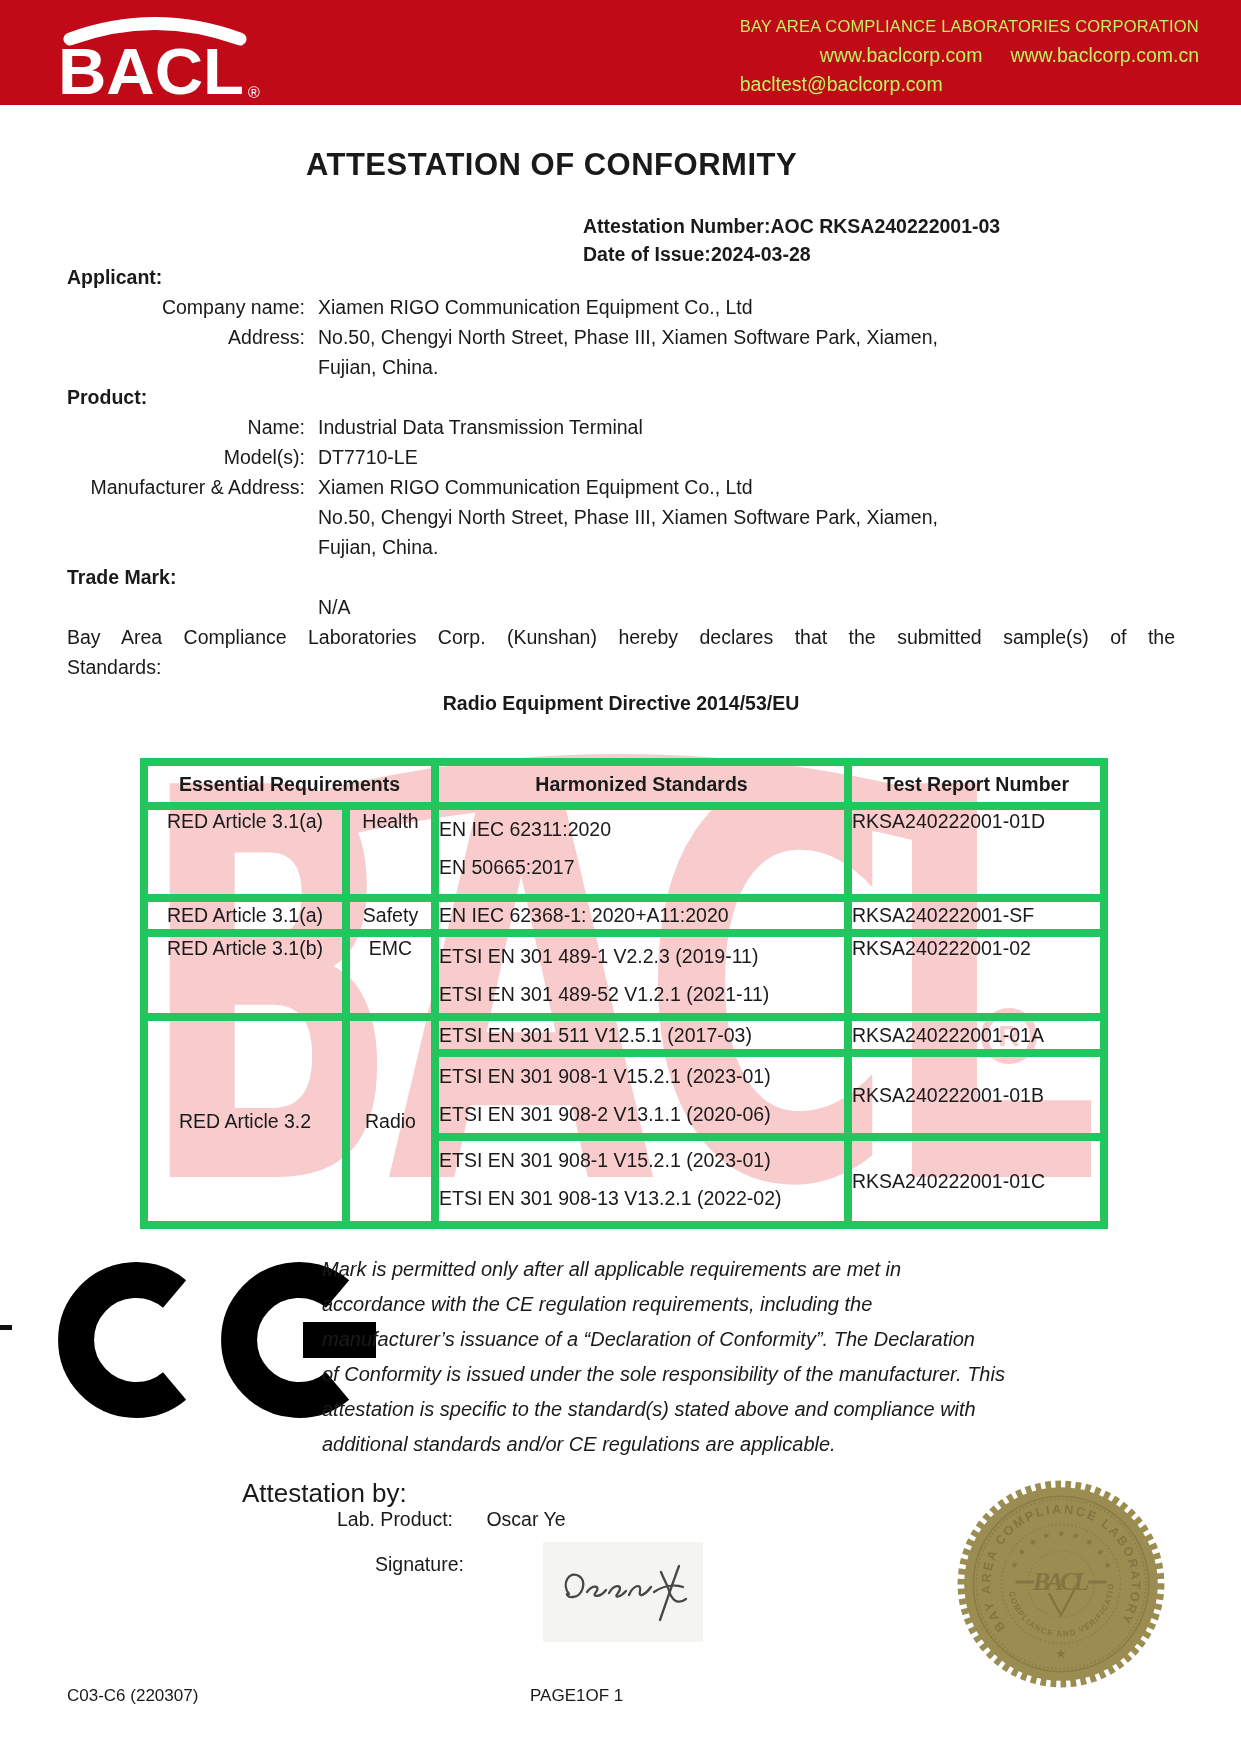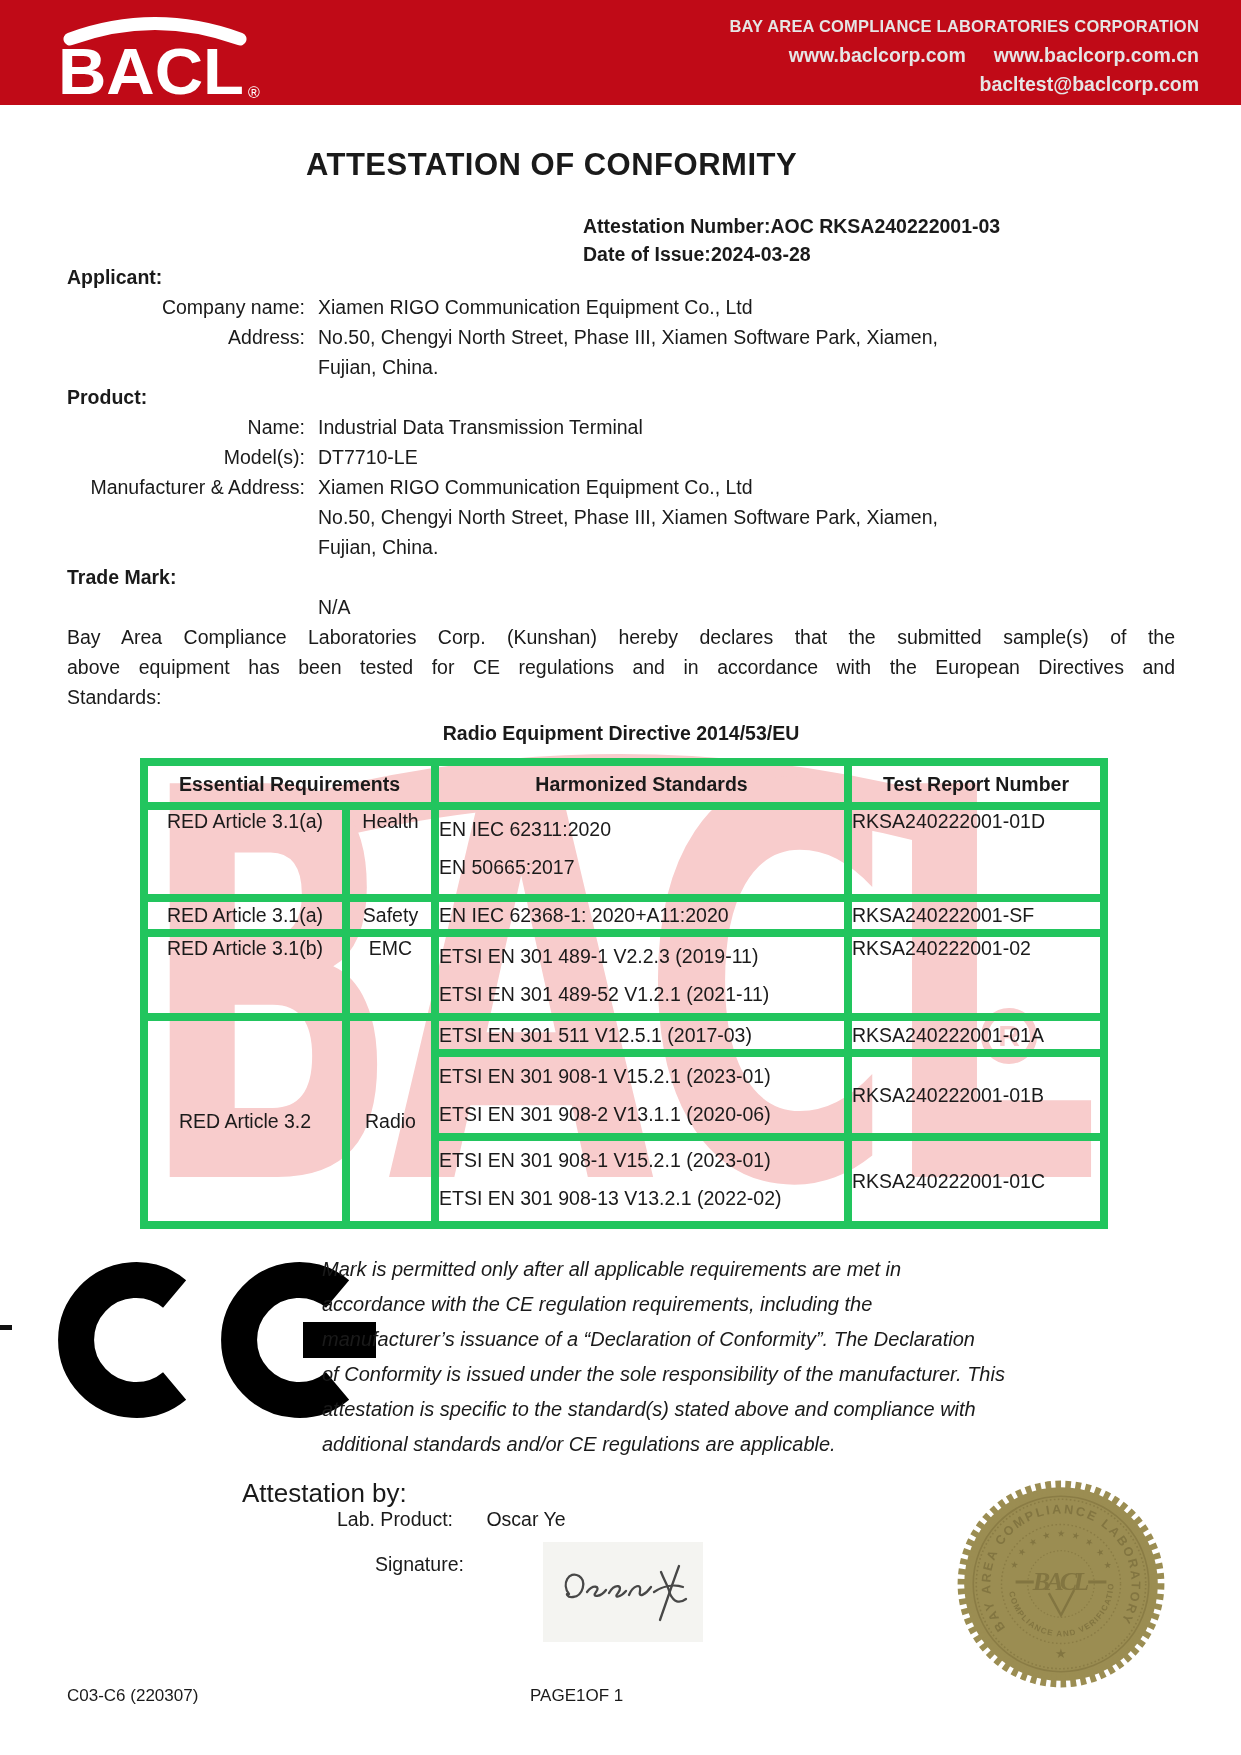--- a/index.html
+++ b/index.html
@@ -4,21 +4,21 @@
 <style>
   html,body{margin:0;padding:0;background:#888;}
   .page{
     position:relative; width:1241px; height:1755px; margin:0 auto;
     background:#ffffff; overflow:hidden;
     font-family:"Liberation Sans", sans-serif; color:#1a1a1a;
   }
   
   .hdr{position:absolute;left:0;top:0;width:1241px;height:105px;background:#C00A17;}
   .hdr-logo{position:absolute;left:50px;top:6px;}
-  .hdr-right{position:absolute;right:42px;top:12px;text-align:right;color:#e5e5e5;font-weight:bold;line-height:29px;}
+  .hdr-right{position:absolute;right:42px;top:12px;color:#bef264;font-weight:normal;line-height:29px;}
   .hdr-corp{font-size:16.5px;letter-spacing:.2px;}
   .hdr-sites{font-size:19.5px;display:flex;justify-content:flex-end;gap:28px;}
   .hdr-mail{font-size:19.5px;}
   
   .doc-title{position:absolute;left:0;top:147px;width:1103px;text-align:center;font-size:31px;font-weight:bold;letter-spacing:.5px;}
   .att-meta{position:absolute;left:583px;top:212px;font-size:19.5px;font-weight:bold;line-height:28px;}
   
   .midflow{position:absolute;left:67px;top:262px;width:1108px;font-size:19.5px;line-height:30px;}
   .sec-label{font-weight:bold;}
   .frow{display:grid;grid-template-columns:238px 1fr;column-gap:13px;}
@@ -121,21 +121,20 @@
         <div>Fujian, China.</div>
       </div>
     </div>
     <div class="sec-label">Trade Mark:</div>
     <div class="frow">
       <div class="lbl"></div>
       <div class="val">N/A</div>
     </div>
     <div class="para">
       <div class="just">Bay Area Compliance Laboratories Corp. (Kunshan) hereby declares that the submitted sample(s) of the</div>
-      <div class="just">above equipment has been tested for CE regulations and in accordance with the European Directives and</div>
       <div>Standards:</div>
     </div>
     <div class="directive">Radio Equipment Directive 2014/53/EU</div>
   </div>
 
   <svg class="wm-arc" width="680" height="112" viewBox="0 0 680 112">
     <path d="M28,86 Q340,6 652,86" fill="none" stroke="#F8CCCC" stroke-width="50" stroke-linecap="round"></path>
   </svg>
   <div class="wm-text">BACL</div>
   <div class="wm-reg">R</div>

